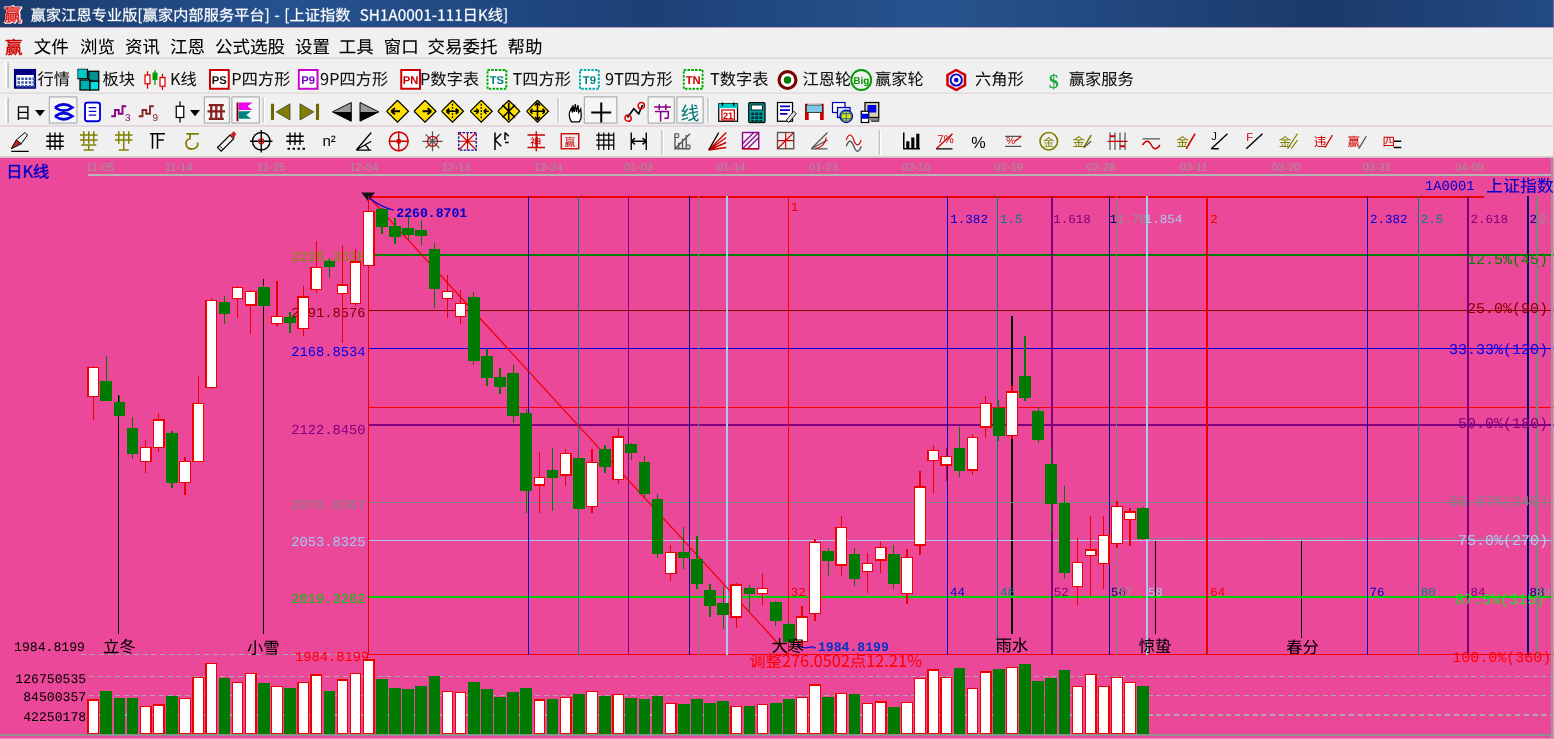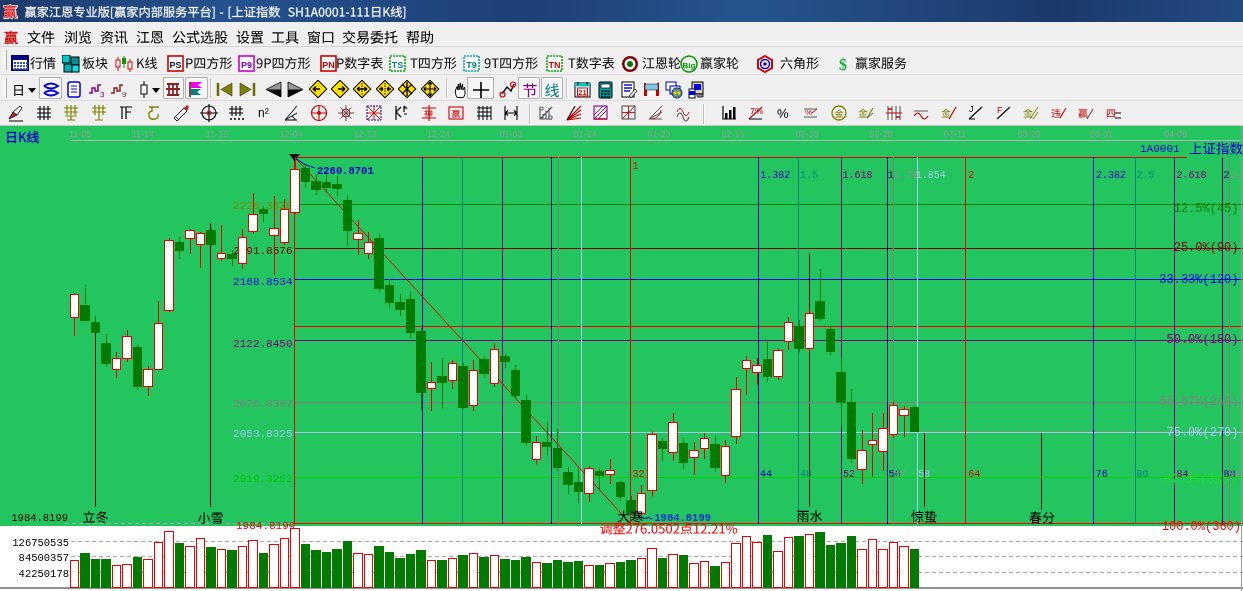--- a/index.html
+++ b/index.html
@@ -1,16 +1,16 @@
 <!DOCTYPE html>
 <html><head><meta charset="utf-8">
 <style>
 *{margin:0;padding:0;box-sizing:border-box}
 html,body{width:1243px;height:591px;overflow:hidden;font-family:"Liberation Sans",sans-serif}
-#app{position:relative;width:1243px;height:526px;background:#22c55e}
+#app{position:relative;width:1243px;height:591px;background:#ec4899}
 #title{position:absolute;left:0;top:0;width:1243px;height:22px;background:linear-gradient(90deg,#1b3a6b 0%,#25528f 18%,#1d4076 42%,#27548f 60%,#1b3a6b 85%,#224a82 100%)}
 #menubar{position:absolute;left:0;top:22px;width:1243px;height:25px;background:#f0f0f0;border-bottom:1px solid #d4d4d4}
 #tb1{position:absolute;left:0;top:47px;width:1243px;height:28px;background:#f0f0f0;border-bottom:1px solid #dadada}
 #tb2{position:absolute;left:0;top:75px;width:1243px;height:26px;background:#f0f0f0;border-bottom:1px solid #dadada}
 #tb3{position:absolute;left:0;top:101px;width:1243px;height:25px;background:#f0f0f0;border-bottom:1px solid #c8c8c8}
 .grip{position:absolute;top:3px;width:3px;height:20px;border-left:1px solid #fff;border-right:1px solid #b0b0b0}
 .vsep{position:absolute;width:2px;height:20px;border-left:1px solid #c0c0c0;border-right:1px solid #fff}
 svg{display:block}
 </style></head>
 <body>

